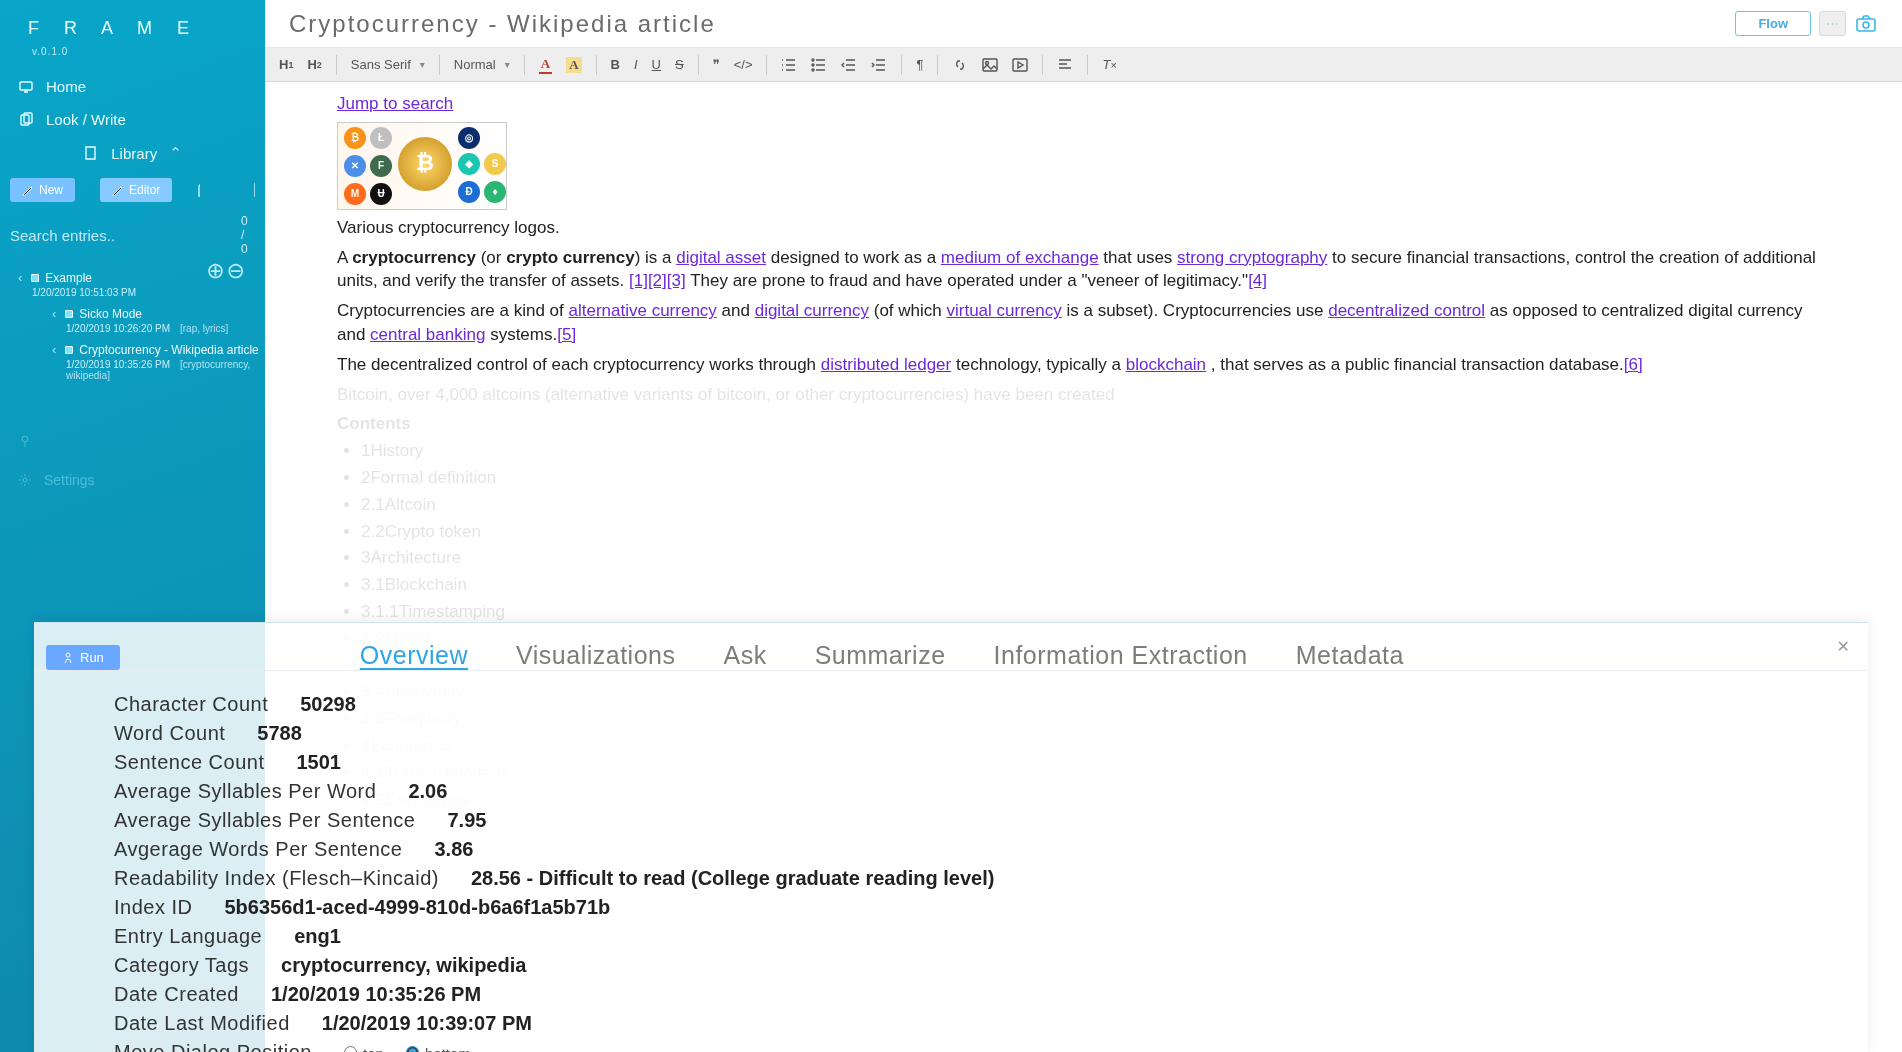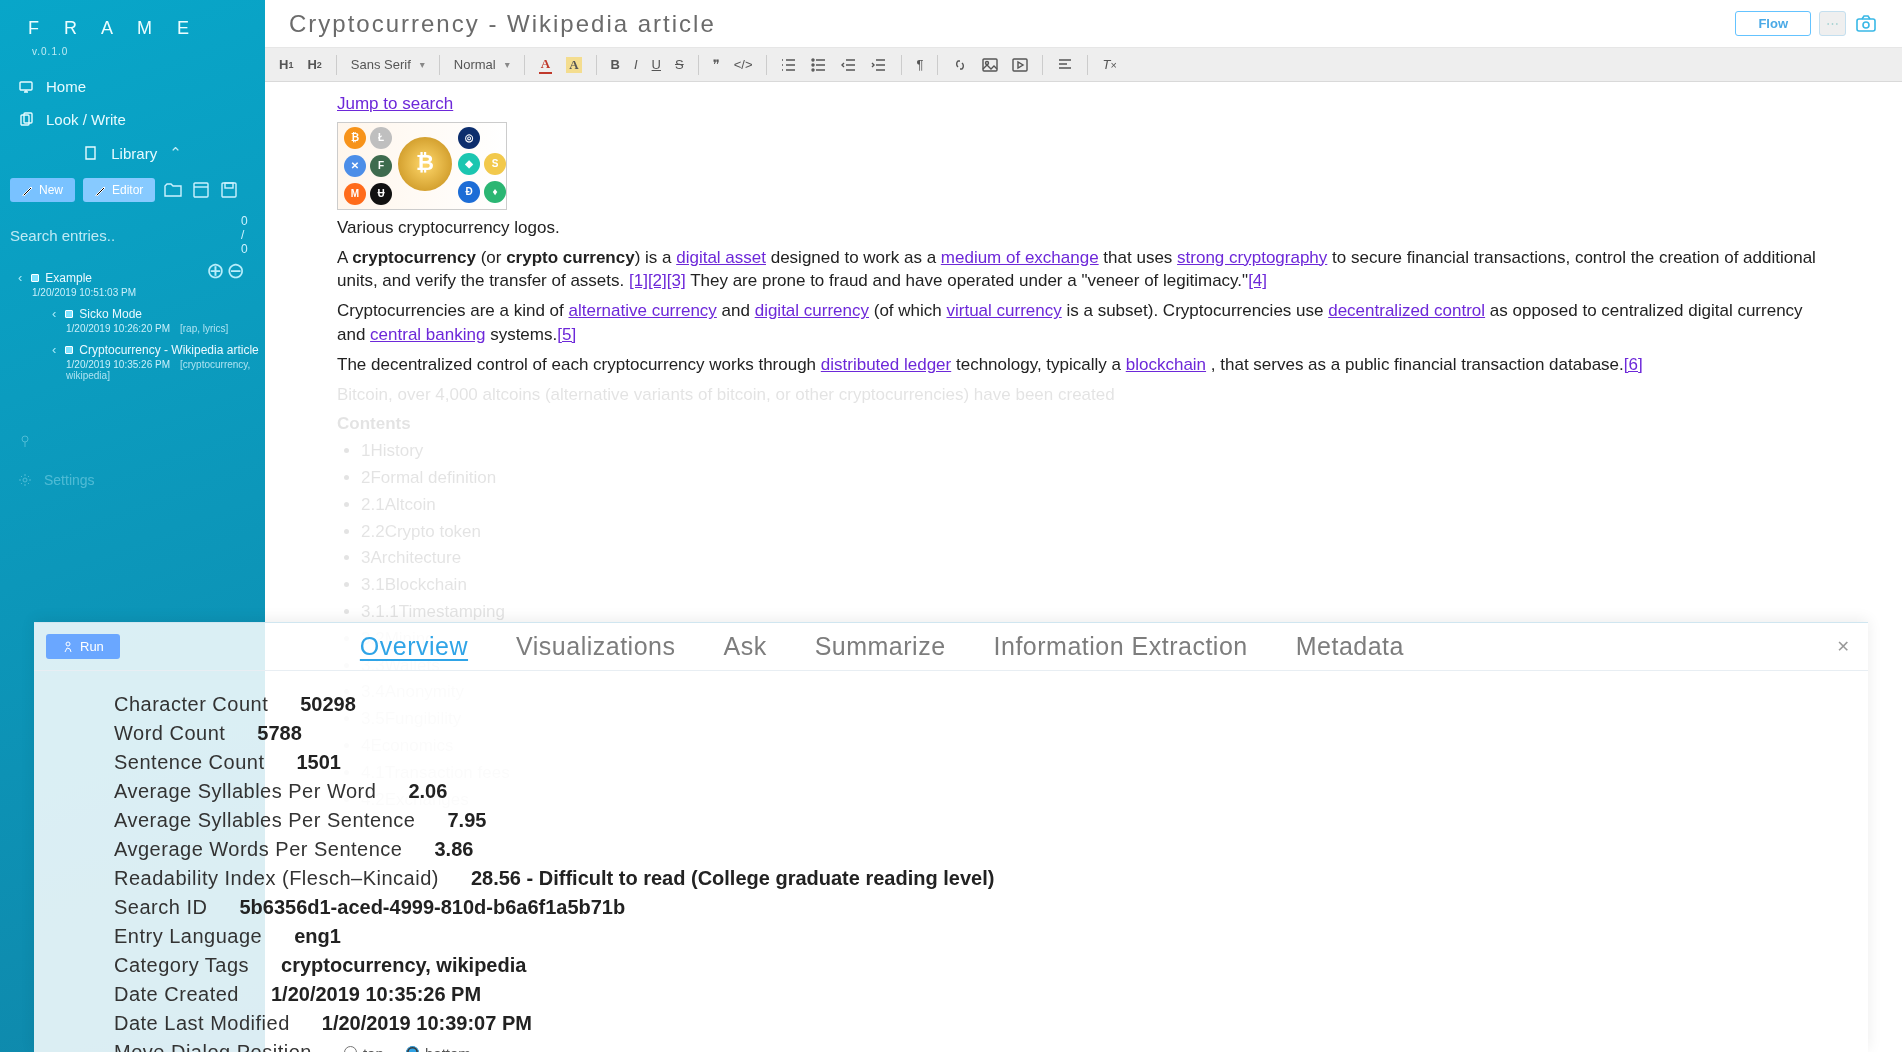--- a/index.html
+++ b/index.html
@@ -11,21 +11,21 @@
   background:linear-gradient(160deg,#08a6c9 0%,#0b9cbf 35%,#0f88ab 100%);
   color:#e6fbff;
 }
 .logo { padding:18px 14px 10px 28px; letter-spacing:10px; font-size:18px; color:#ecfdff; font-weight:300; }
 .logo .ver { letter-spacing:1px; font-size:10px; opacity:.8; margin-left:4px; }
 .nav-item { display:flex; align-items:center; gap:12px; padding:8px 18px; font-size:15px; color:#e6fbff; cursor:pointer; }
 .nav-item svg { width:16px; height:16px; stroke:#e6fbff; fill:none; stroke-width:1.4; }
 .nav-item.library { justify-content:center; }
 .nav-item .chev { opacity:.85; }
 
-.action-row { display:flex; gap:8px; padding:8px 10px; align-items:center; }
+.action-row { display:flex; gap:25px; padding:8px 10px; align-items:center; }
 .pill {
   border:none; background:#79c2ff; color:#fff; font-size:12px; padding:5px 12px; border-radius:3px;
   display:flex; align-items:center; gap:6px; cursor:pointer;
 }
 .pill.editor { background:#87caff; }
 .action-row .icn { width:20px; height:20px; stroke:#cdf2ff; fill:none; stroke-width:1.4; cursor:pointer; }
 
 .search-row { display:flex; align-items:center; padding:4px 10px; gap:8px; font-size:12px; color:#cdf2ff; }
 .search-row input {
   background:transparent; border:none; outline:none; color:#e6fbff; font-size:15px; flex:0 0 100px;
@@ -91,21 +91,21 @@
 .ghost { opacity:.12; pointer-events:none; }
 .contents { margin-left:24px; }
 .contents li { margin:3px 0; list-style:disc; }
 
 
 .dialog {
   position:absolute; left:34px; right:34px; bottom:0; height:430px;
   background:rgba(255,255,255,.85); backdrop-filter:none;
   border-top:1px solid #d0e6f0; box-shadow:0 -2px 14px rgba(0,0,0,.08);
 }
-.dialog-top { display:flex; align-items:center; height:48px; border-bottom:1px solid #e8eef3; padding:0 12px; }
+.dialog-top { display:flex; align-items:flex-end; height:48px; border-bottom:1px solid #e8eef3; padding:0 12px; }
 .run {
   background:#6aa7ff; color:#fff; border:none; font-size:13px; padding:5px 16px; border-radius:3px;
   display:flex; gap:6px; align-items:center; cursor:pointer;
 }
 .dialog-tabs { display:flex; gap:48px; margin-left:240px; font-size:25px; color:#7d7d7d; }
 .dialog-tabs span { cursor:pointer; letter-spacing:.5px; }
 .dialog-tabs .active { color:#2fa4e7; text-decoration:underline; text-underline-offset:4px; }
 .dialog .close { position:absolute; right:18px; top:14px; color:#999; cursor:pointer; font-size:16px; }
 
 .ov-body { padding:16px 20px 16px 80px; font-size:20px; color:#222; }
@@ -458,21 +458,21 @@
       </div>
     <div class="ov-row">
         <span class="label">Avgerage Words Per Sentence</span>
         <span class="val">3.86</span>
       </div>
     <div class="ov-row">
         <span class="label">Readability Index (Flesch–Kincaid)</span>
         <span class="val">28.56 - Difficult to read (College graduate reading level)</span>
       </div>
     <div class="ov-row">
-        <span class="label">Search ID</span>
+        <span class="label">Index ID</span>
         <span class="val">5b6356d1-aced-4999-810d-b6a6f1a5b71b</span>
       </div>
     <div class="ov-row">
         <span class="label">Entry Language</span>
         <span class="val">eng1</span>
       </div>
     <div class="ov-row">
         <span class="label">Category Tags</span>
         <span class="val">cryptocurrency, wikipedia</span>
       </div>

